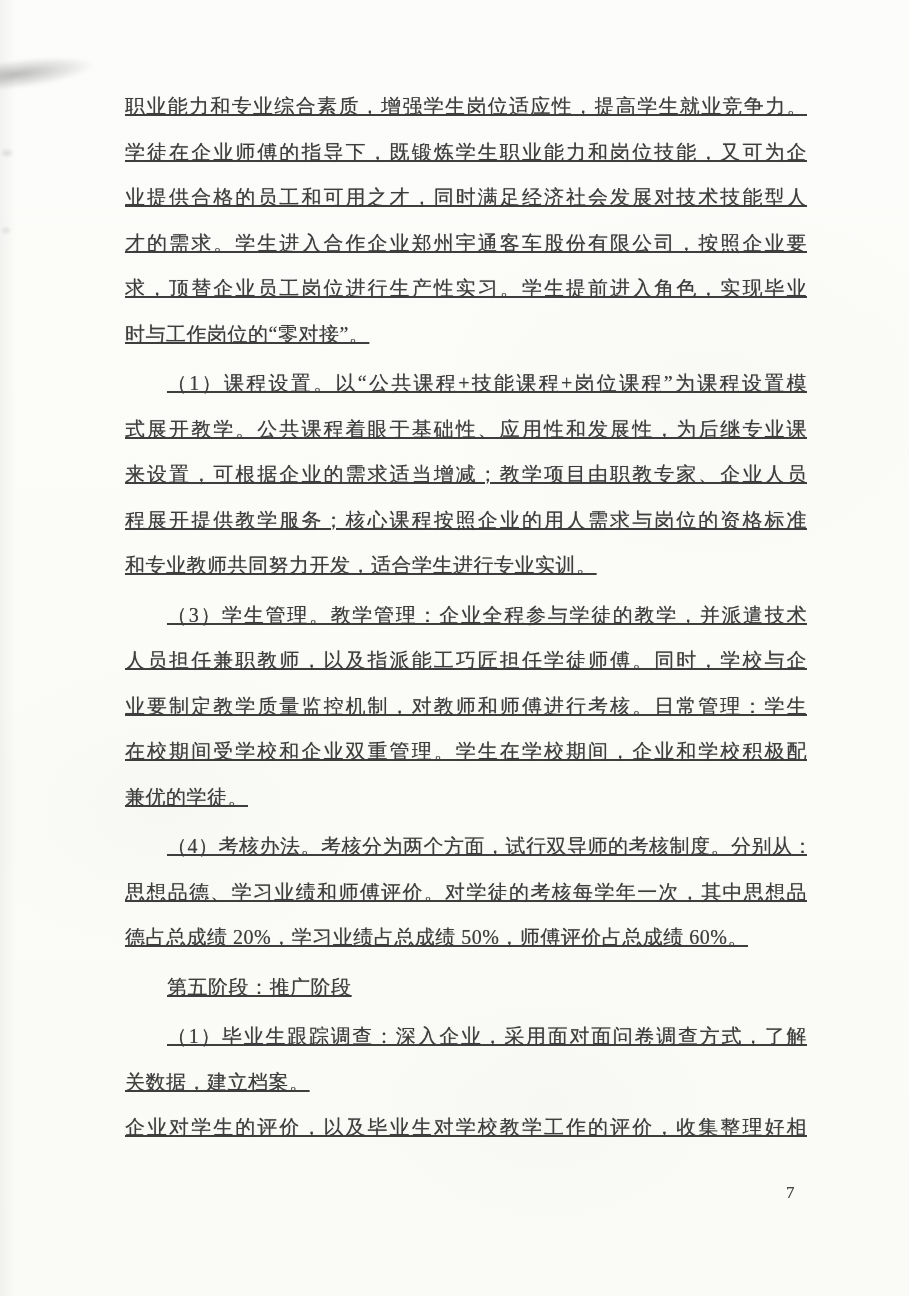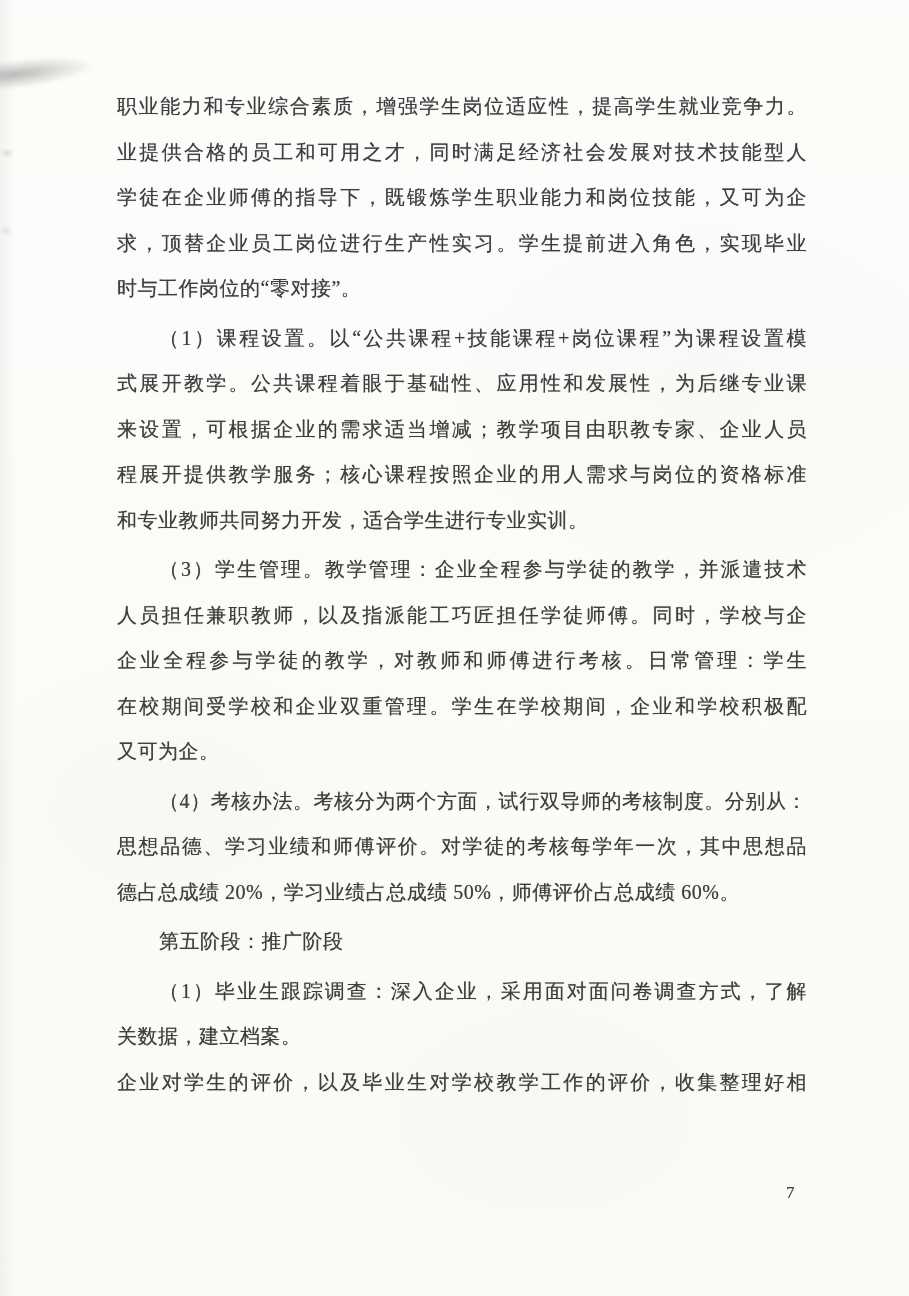--- a/index.html
+++ b/index.html
@@ -44,21 +44,21 @@
   }
   .doc {
     position: absolute;
     left: 117px;
     top: 84px;
     width: 690px;
     color: #3e3e3e;
     font-size: 20px;
     text-shadow: 0 0 0.7px rgba(62,62,62,0.65);
   }
-  .para { margin: 0 0 4px 0; }
+  .para { margin: 0 0 4px 8px; text-decoration: underline; }
   .line {
     height: 45.5px;
     line-height: 45.5px;
     text-align: justify;
     text-align-last: justify;
     overflow: hidden;
     white-space: nowrap;
     letter-spacing: 0.5px;
   }
   .line.last { text-align-last: left; }
@@ -78,38 +78,39 @@
 <div class="page">
   <div class="mottle"></div>
   <div class="edge-shade"></div>
   <div class="smudge-a"></div>
   <div class="smudge-b"></div>
   <div class="smudge-c"></div>
 
   <div class="doc">
       <div class="para">
         <div class="line first">职业能力和专业综合素质，增强学生岗位适应性，提高学生就业竞争力。</div>
+        <div class="line">学徒在企业师傅的指导下，既锻炼学生职业能力和岗位技能，又可为企</div>
         <div class="line">业提供合格的员工和可用之才，同时满足经济社会发展对技术技能型人</div>
-        <div class="line">学徒在企业师傅的指导下，既锻炼学生职业能力和岗位技能，又可为企</div>
+        <div class="line">才的需求。学生进入合作企业郑州宇通客车股份有限公司，按照企业要</div>
         <div class="line">求，顶替企业员工岗位进行生产性实习。学生提前进入角色，实现毕业</div>
         <div class="line last">时与工作岗位的“零对接”。</div>
       </div>
       <div class="para indent">
         <div class="line first">（1）课程设置。以“公共课程+技能课程+岗位课程”为课程设置模</div>
         <div class="line">式展开教学。公共课程着眼于基础性、应用性和发展性，为后继专业课</div>
         <div class="line">来设置，可根据企业的需求适当增减；教学项目由职教专家、企业人员</div>
         <div class="line">程展开提供教学服务；核心课程按照企业的用人需求与岗位的资格标准</div>
         <div class="line last">和专业教师共同努力开发，适合学生进行专业实训。</div>
       </div>
       <div class="para indent">
         <div class="line first">（3）学生管理。教学管理：企业全程参与学徒的教学，并派遣技术</div>
         <div class="line">人员担任兼职教师，以及指派能工巧匠担任学徒师傅。同时，学校与企</div>
-        <div class="line">企业全程参与学徒的教学，对教师和师傅进行考核。日常管理：学生</div>
+        <div class="line">业要制定教学质量监控机制，对教师和师傅进行考核。日常管理：学生</div>
         <div class="line">在校期间受学校和企业双重管理。学生在学校期间，企业和学校积极配</div>
-        <div class="line last">又可为企。</div>
+        <div class="line last">兼优的学徒。</div>
       </div>
       <div class="para indent">
         <div class="line first">（4）考核办法。考核分为两个方面，试行双导师的考核制度。分别从：</div>
         <div class="line">思想品德、学习业绩和师傅评价。对学徒的考核每学年一次，其中思想品</div>
         <div class="line last">德占总成绩 20%，学习业绩占总成绩 50%，师傅评价占总成绩 60%。</div>
       </div>
       <div class="para indent">
         <div class="line first last">第五阶段：推广阶段</div>
       </div>
       <div class="para indent">

